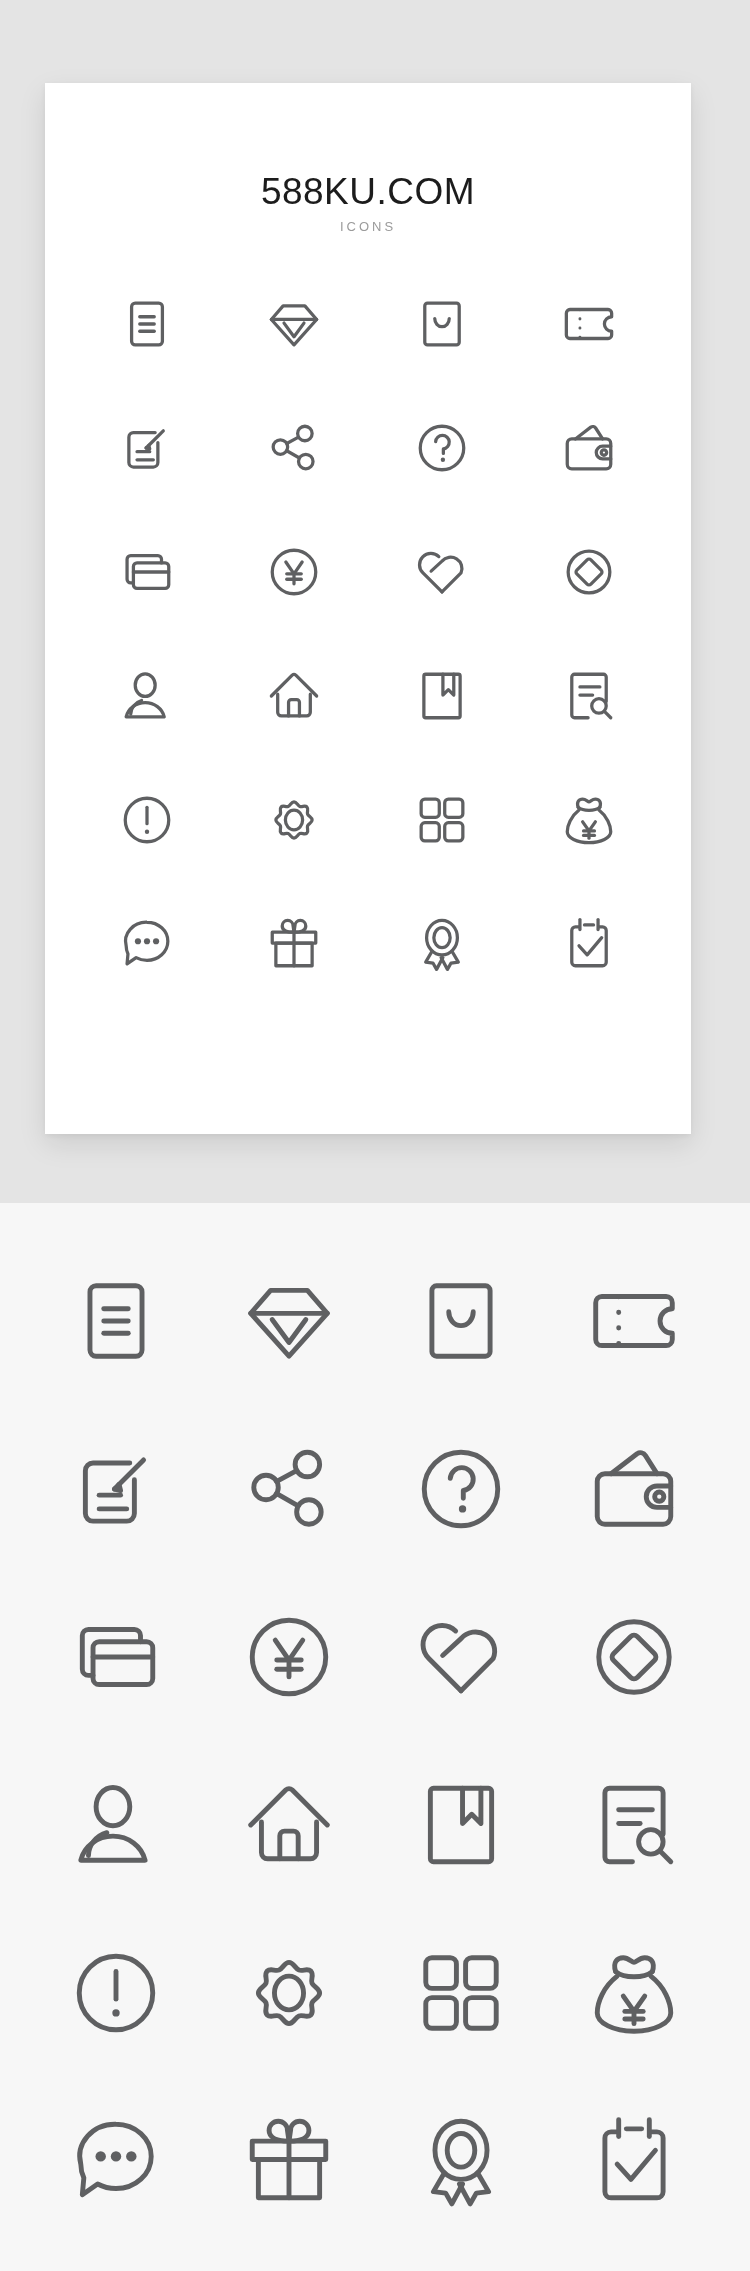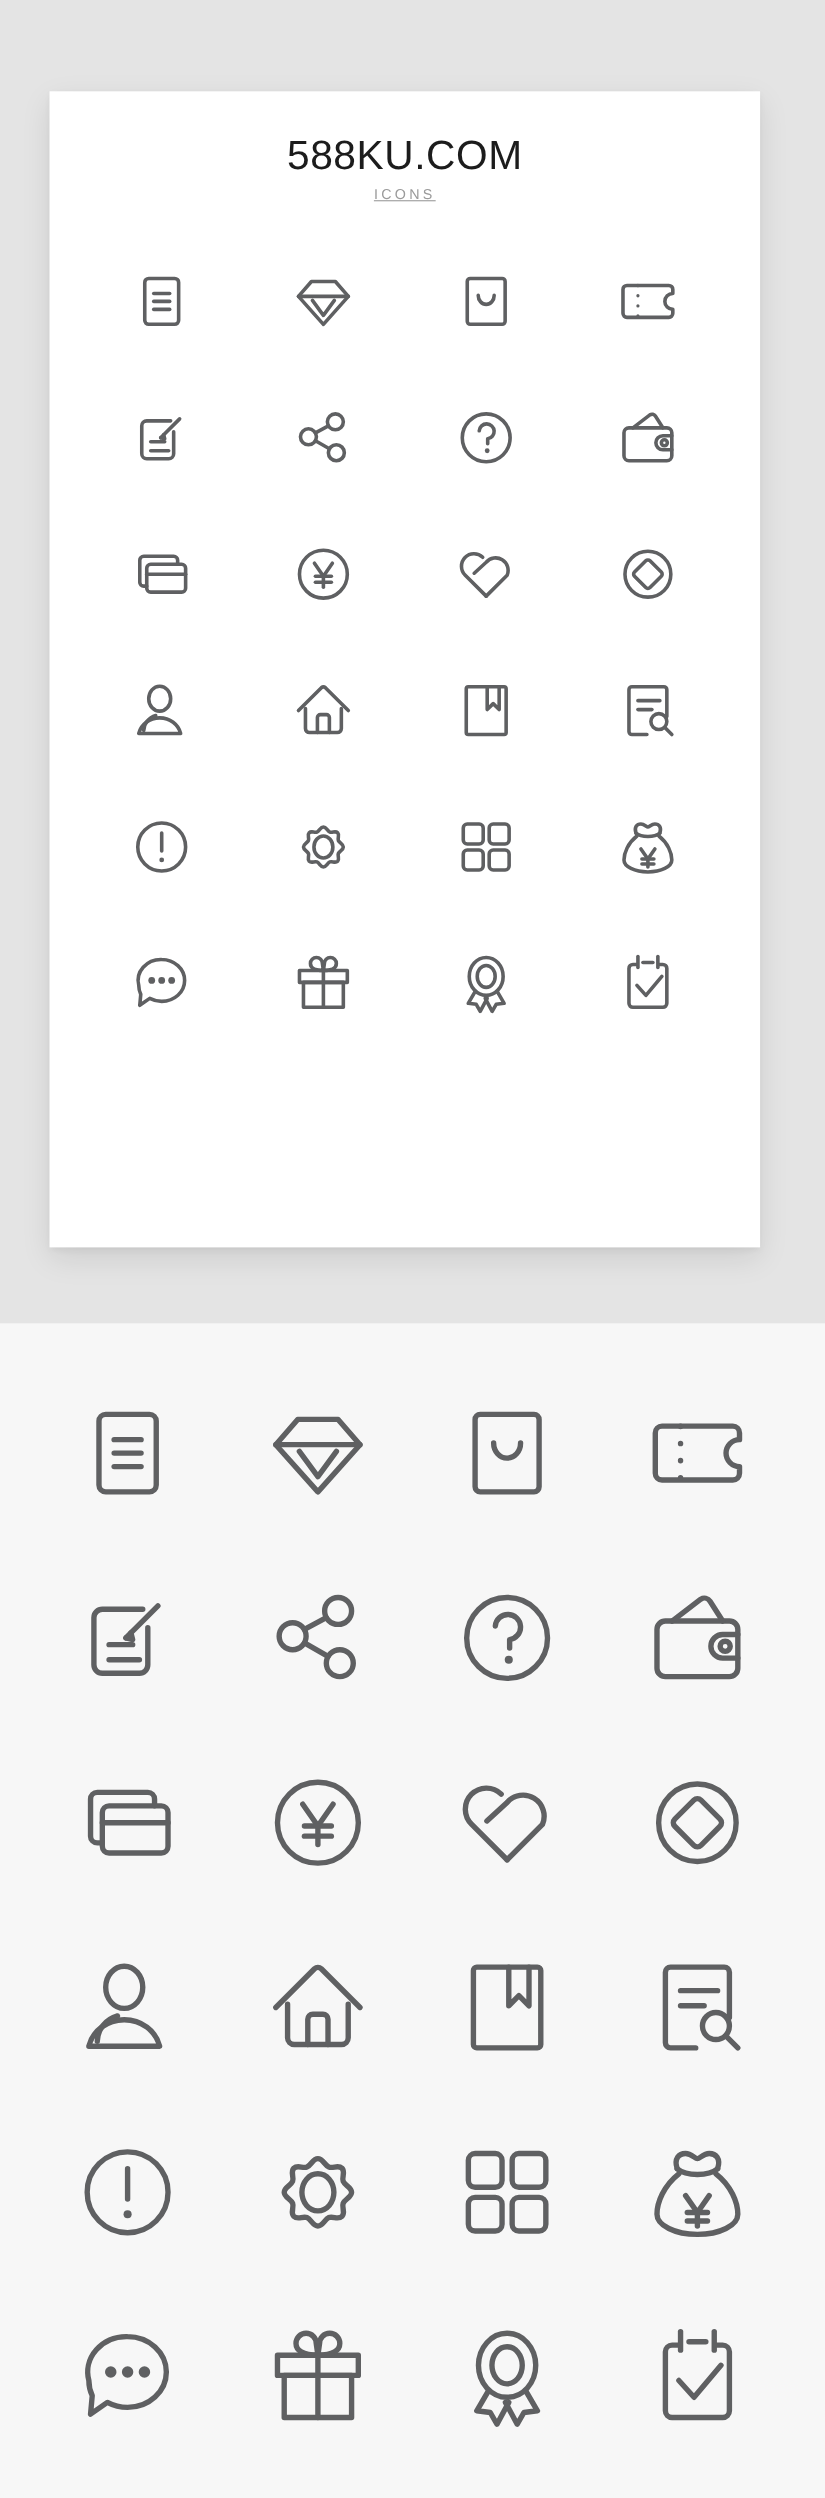--- a/index.html
+++ b/index.html
@@ -28,40 +28,39 @@
   .card{
     position:absolute;
     left:45px;
     top:83px;
     width:646px;
     height:1051px;
     background:#ffffff;
     box-shadow:0 10px 26px rgba(0,0,0,0.10), 0 2px 6px rgba(0,0,0,0.05);
   }
   .card-header{
-    padding-top:40px;
+    padding-top:90px;
     text-align:center;
   }
   .brand-title{
     font-family:"Liberation Sans", sans-serif;
     font-size:37px;
     letter-spacing:0.5px;
     color:#1c1c1c;
     font-weight:400;
     line-height:1;
     margin:0;
   }
   .brand-sub{
     margin:10px 0 0 0;
     font-size:13px;
     letter-spacing:3px;
     color:#9b9b9b;
     font-weight:400;
     line-height:1;
-    text-decoration:underline;
   }
 
   
   .icon-grid{
     display:grid;
     grid-template-columns:repeat(4,1fr);
     justify-items:center;
     align-items:center;
   }
   .grid-small{

